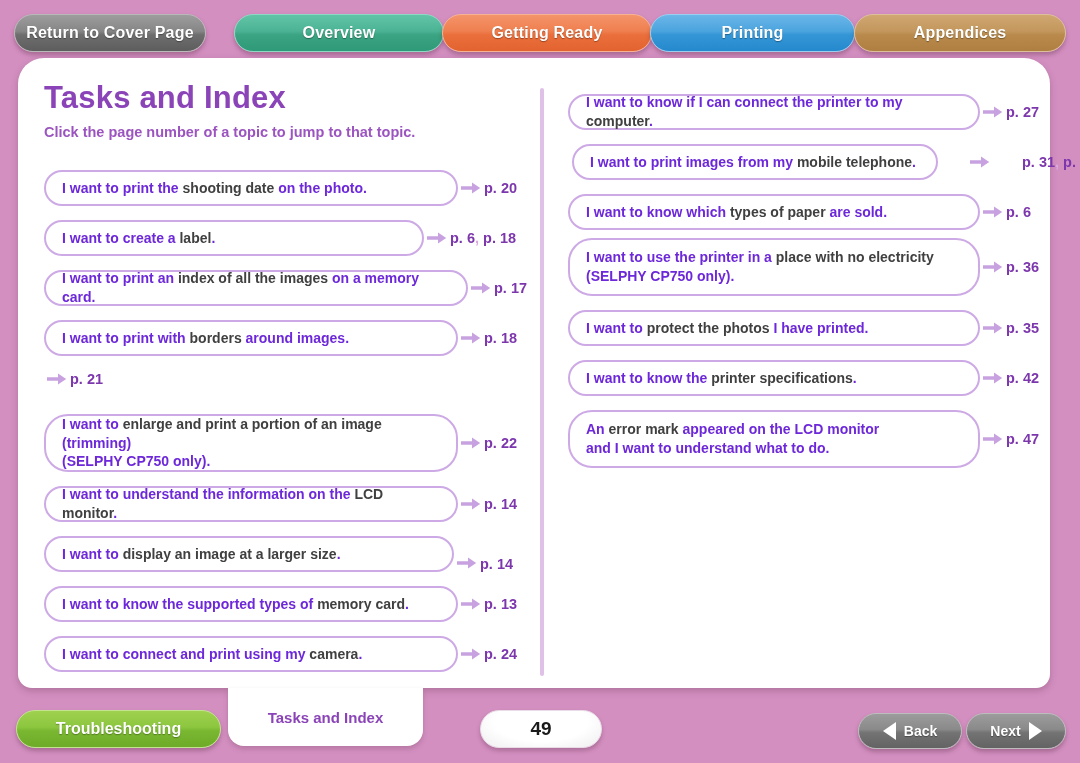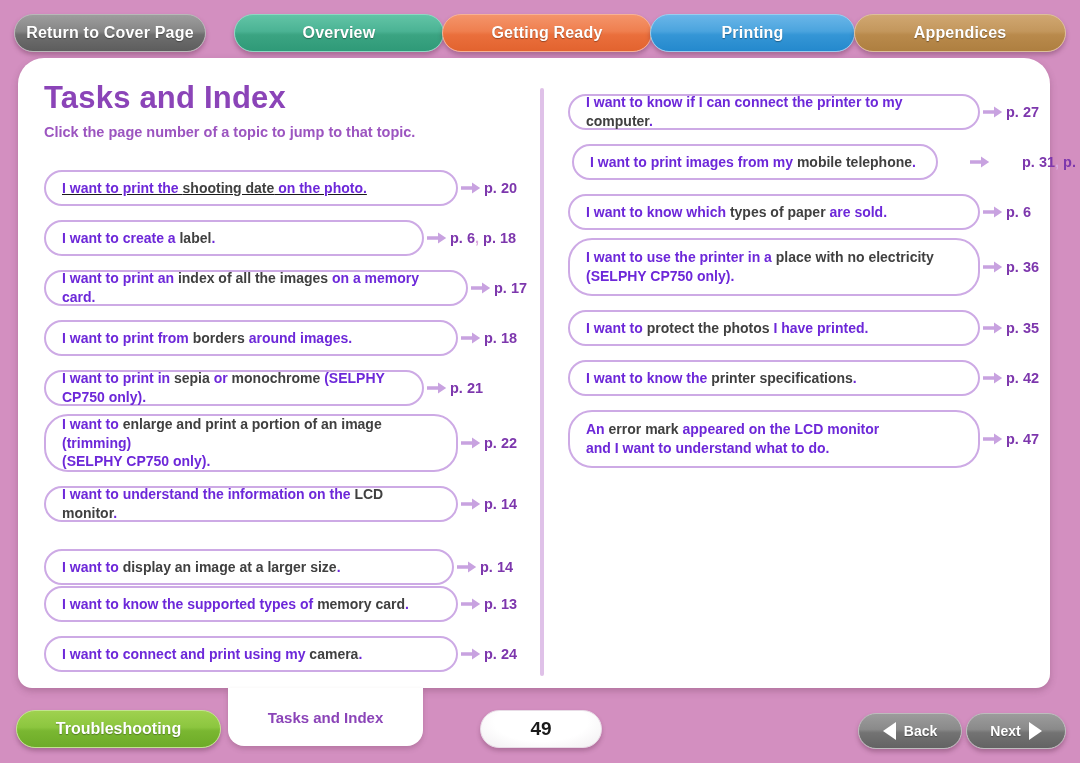--- a/index.html
+++ b/index.html
@@ -276,21 +276,21 @@
   </div>
 </div>
 
 <div id="sheet">
   <div id="sheet-inner">
     <div id="page-title">Tasks and Index</div>
     <div id="page-subtitle">Click the page number of a topic to jump to that topic.</div>
     <div id="column-divider"></div>
     <div class="col" id="col-left">
         <div class="entry" style="top: 112px; left: 0px;">
-          <div class="pill" style="width: 414px; height: 36px; text-decoration: underline;">
+          <div class="pill" style="width: 414px; height: 36px;">
             <div><span class="plain">I want to print the </span><span class="hl">shooting date</span><span class="plain"> on the photo.</span></div>
           </div>
           <span class="arrow">
             <svg width="20" height="18" viewBox="0 0 20 18" xmlns="http://www.w3.org/2000/svg">
               <path d="M0 7.2 H11 V3.4 L19.2 9 L11 14.6 V10.8 H0 Z" fill="#c8a2e0"></path>
             </svg>
           </span>
           <span class="pageref"><span>p. 20</span></span>
         </div>
         <div class="entry" style="top: 162px; left: 0px;">
@@ -310,33 +310,30 @@
           </div>
           <span class="arrow">
             <svg width="20" height="18" viewBox="0 0 20 18" xmlns="http://www.w3.org/2000/svg">
               <path d="M0 7.2 H11 V3.4 L19.2 9 L11 14.6 V10.8 H0 Z" fill="#c8a2e0"></path>
             </svg>
           </span>
           <span class="pageref"><span>p. 17</span></span>
         </div>
         <div class="entry" style="top: 262px; left: 0px;">
           <div class="pill" style="width: 414px; height: 36px;">
-            <div><span class="plain">I want to print from </span><span class="hl">borders</span><span class="plain"> around images.</span></div>
+            <div><span class="plain">I want to print with </span><span class="hl">borders</span><span class="plain"> around images.</span></div>
           </div>
           <span class="arrow">
             <svg width="20" height="18" viewBox="0 0 20 18" xmlns="http://www.w3.org/2000/svg">
               <path d="M0 7.2 H11 V3.4 L19.2 9 L11 14.6 V10.8 H0 Z" fill="#c8a2e0"></path>
             </svg>
           </span>
           <span class="pageref"><span>p. 18</span></span>
         </div>
         <div class="entry" style="top: 312px; left: 0px;">
-          <div class="pill" style="width: 380px; height: 36px;">
-            <div><span class="plain">I want to print in </span><span class="hl">sepia</span><span class="plain"> or </span><span class="hl">monochrome</span><span class="plain"> (SELPHY CP750 only).</span></div>
-          </div>
           <span class="arrow">
             <svg width="20" height="18" viewBox="0 0 20 18" xmlns="http://www.w3.org/2000/svg">
               <path d="M0 7.2 H11 V3.4 L19.2 9 L11 14.6 V10.8 H0 Z" fill="#c8a2e0"></path>
             </svg>
           </span>
           <span class="pageref"><span>p. 21</span></span>
         </div>
         <div class="entry" style="top: 356px; left: 0px;">
           <div class="pill" style="width: 414px; height: 58px; align-items: center; border-radius: 24px;">
             <div><span class="plain">I want to </span><span class="hl">enlarge and print a portion of an image</span><span class="plain"> (trimming)</span><br><span class="plain">(SELPHY CP750 only).</span></div>
@@ -352,21 +349,21 @@
           <div class="pill" style="width: 414px; height: 36px;">
             <div><span class="plain">I want to understand the information on the </span><span class="hl">LCD monitor</span><span class="plain">.</span></div>
           </div>
           <span class="arrow">
             <svg width="20" height="18" viewBox="0 0 20 18" xmlns="http://www.w3.org/2000/svg">
               <path d="M0 7.2 H11 V3.4 L19.2 9 L11 14.6 V10.8 H0 Z" fill="#c8a2e0"></path>
             </svg>
           </span>
           <span class="pageref"><span>p. 14</span></span>
         </div>
-        <div class="entry" style="top: 491px; left: 0px;">
+        <div class="entry" style="top: 478px; left: 0px; align-items: flex-end;">
           <div class="pill" style="width: 410px; height: 36px;">
             <div><span class="plain">I want to </span><span class="hl">display an image at a larger size</span><span class="plain">.</span></div>
           </div>
           <span class="arrow">
             <svg width="20" height="18" viewBox="0 0 20 18" xmlns="http://www.w3.org/2000/svg">
               <path d="M0 7.2 H11 V3.4 L19.2 9 L11 14.6 V10.8 H0 Z" fill="#c8a2e0"></path>
             </svg>
           </span>
           <span class="pageref"><span>p. 14</span></span>
         </div>

